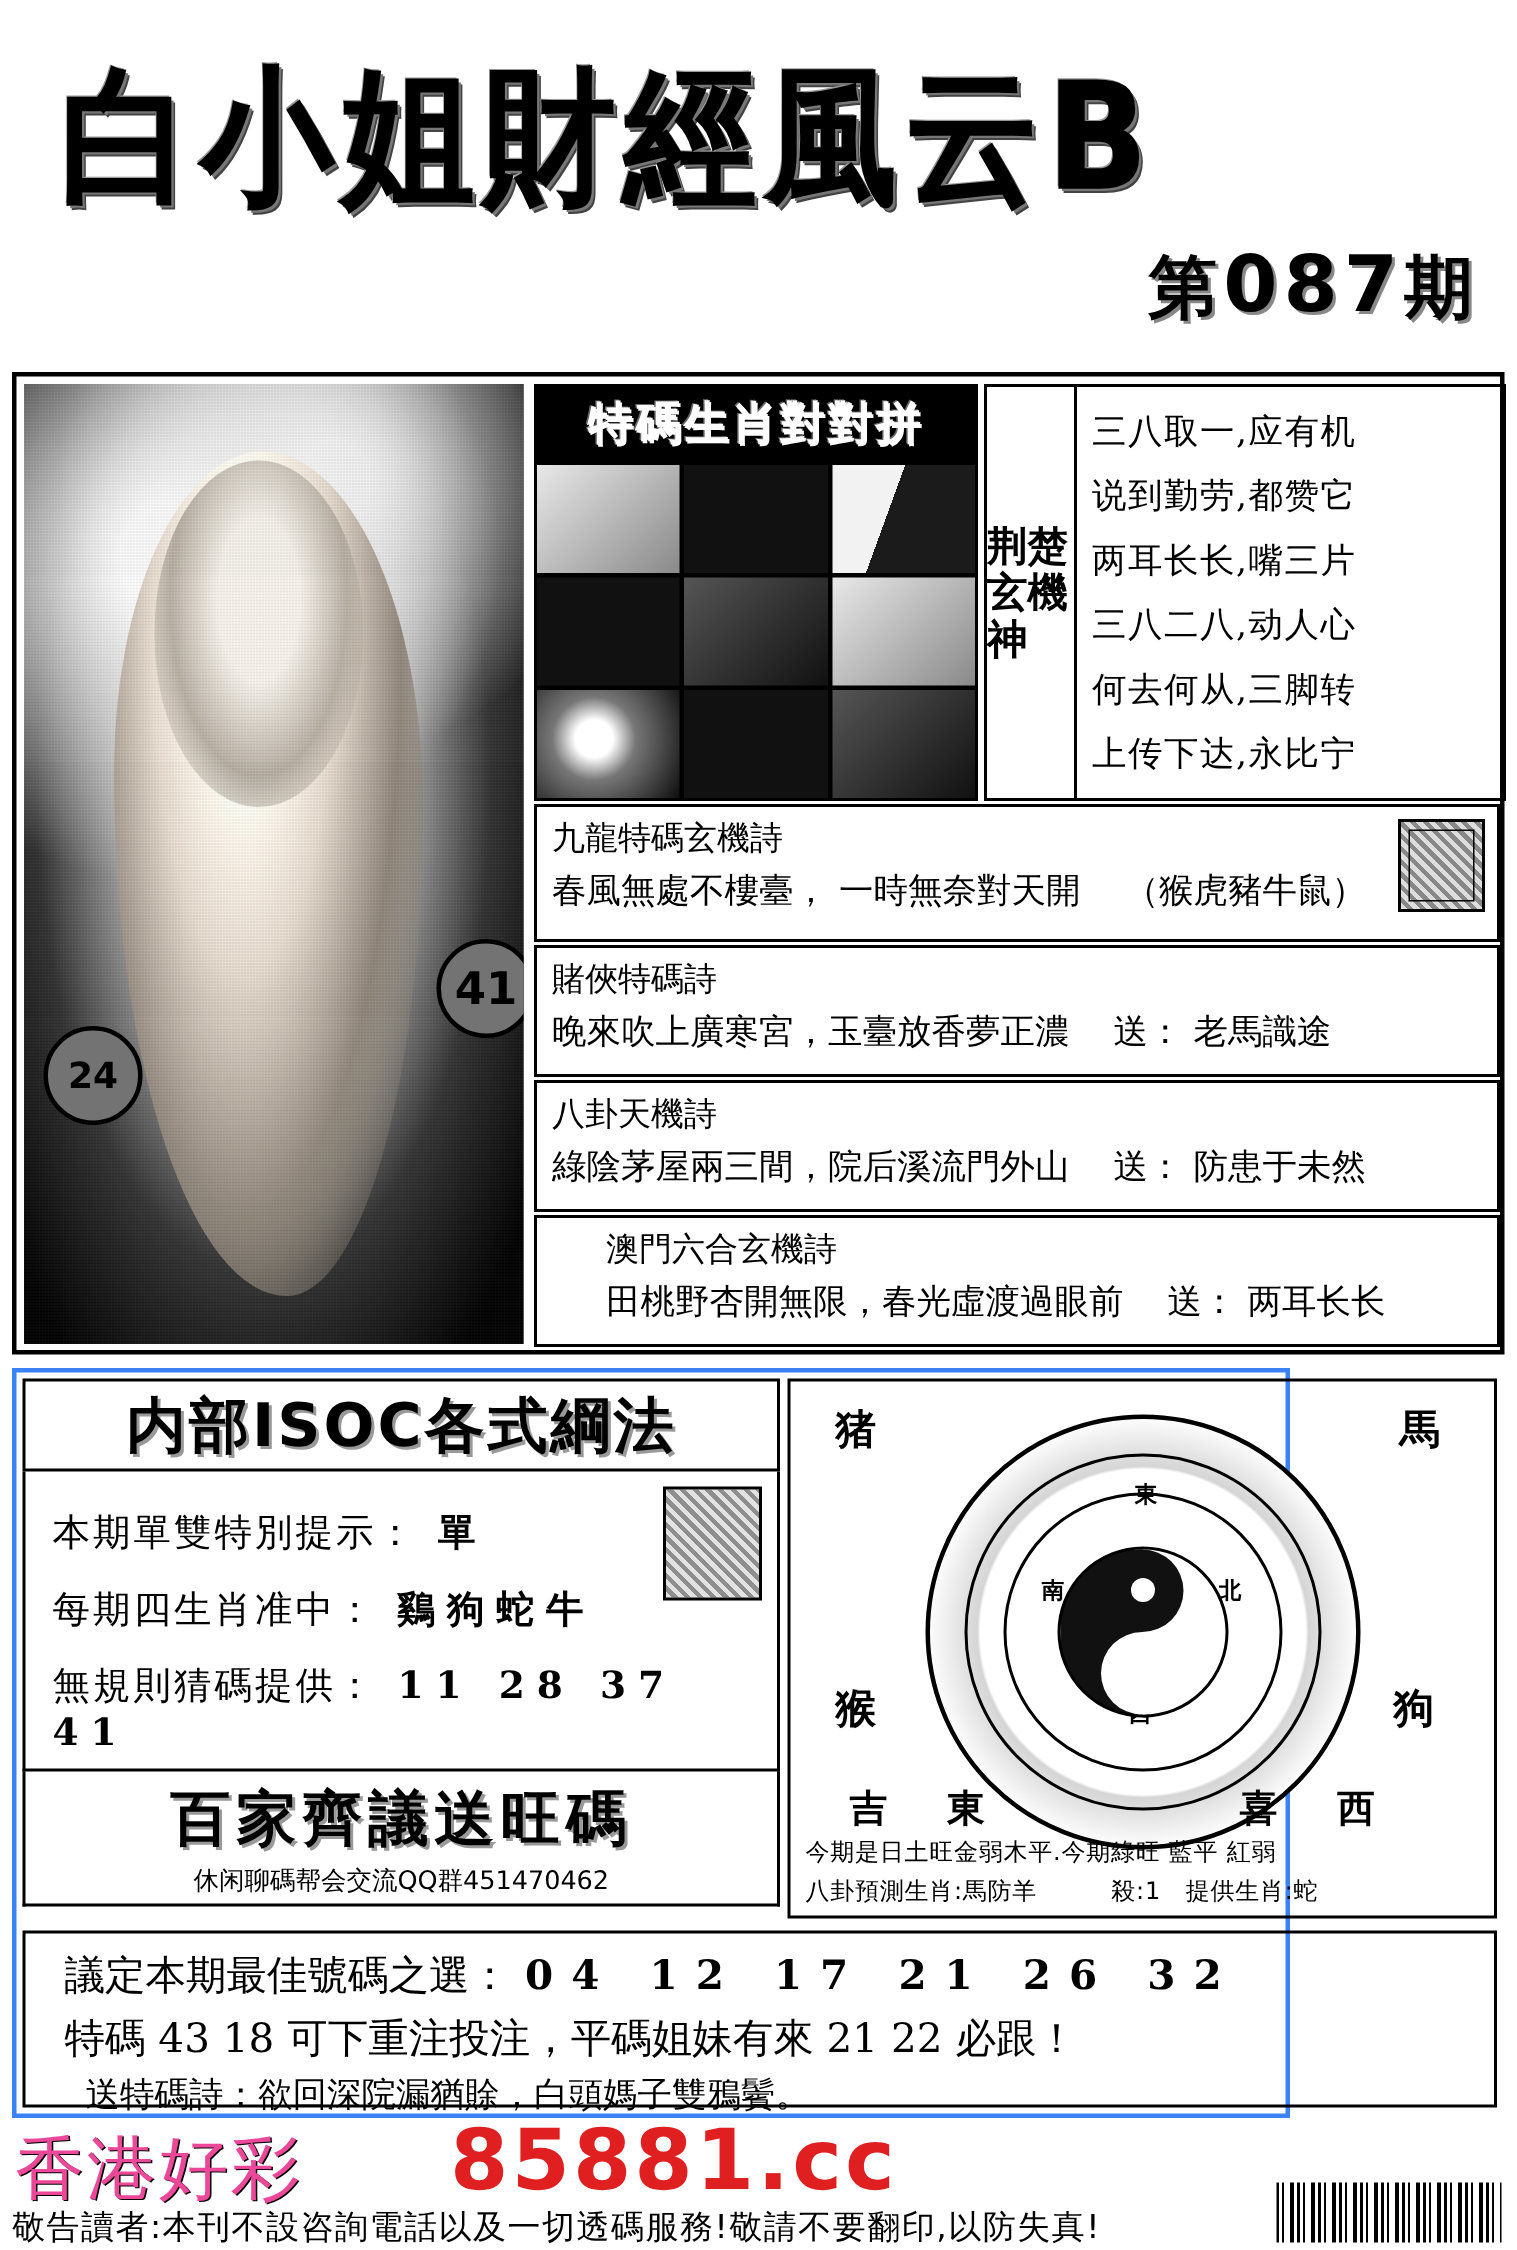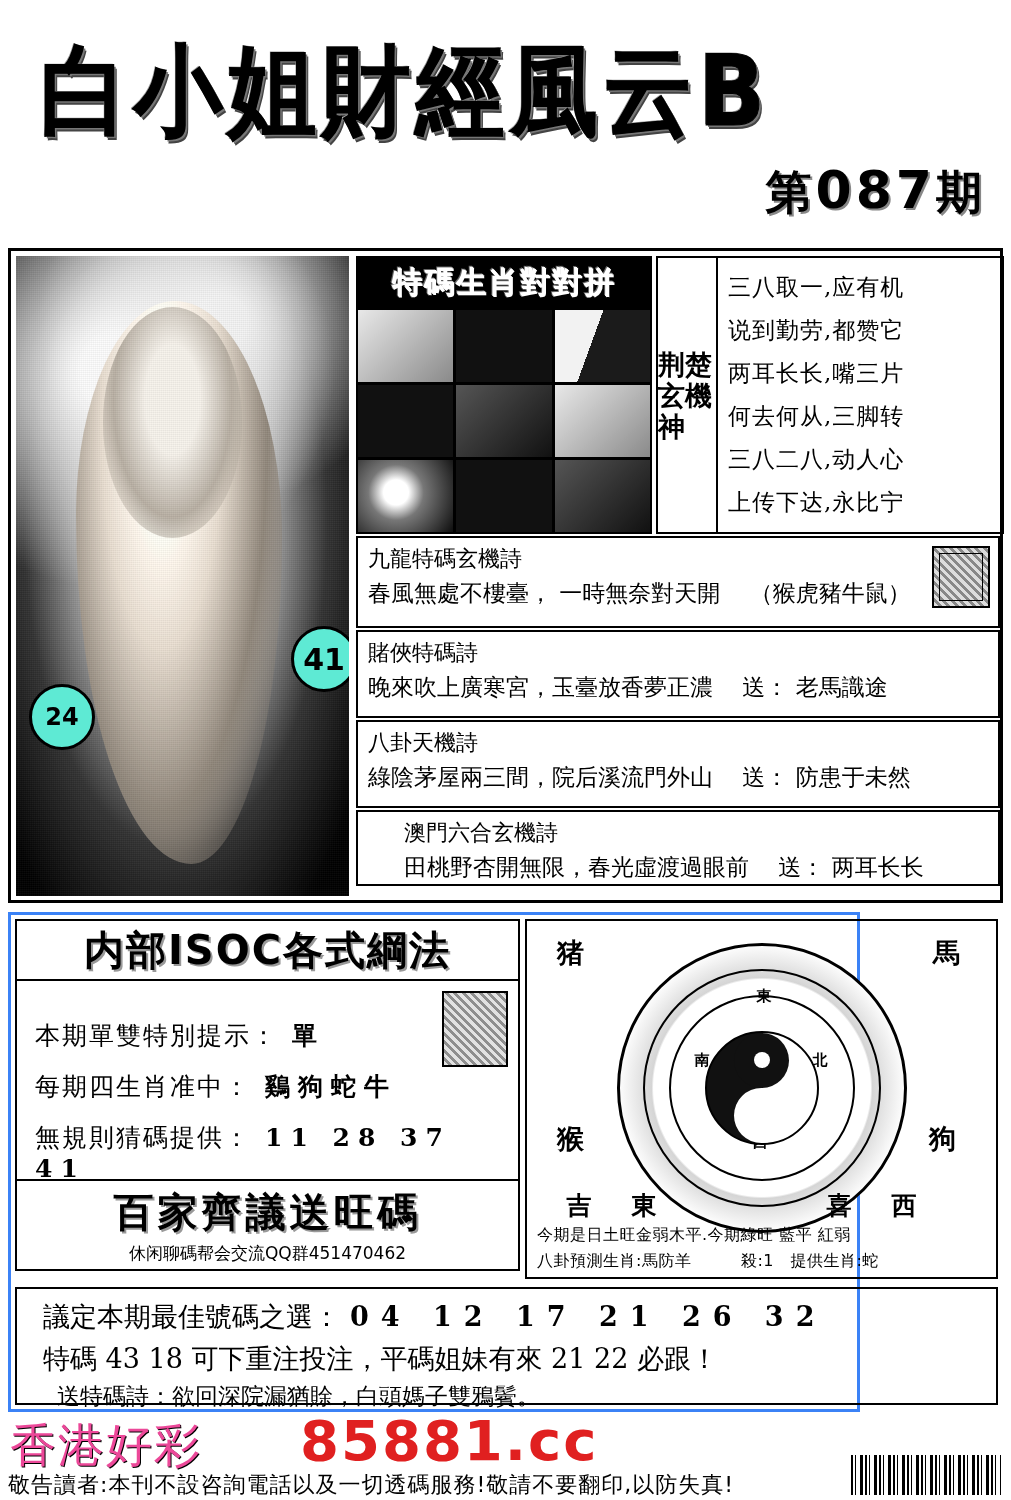--- a/index.html
+++ b/index.html
@@ -37,21 +37,21 @@
   .photo .figure{position:absolute;left:18%;top:7%;width:62%;height:88%;
     background:radial-gradient(ellipse at 42% 22%, #f3eee7 0 16%, #d8cfc4 36%, #8e867c 62%, rgba(20,18,16,0) 86%);
     border-radius:48% 52% 44% 56%/38% 42% 58% 62%;
     filter:contrast(1.2);}
   .photo .hair{position:absolute;left:26%;top:8%;width:42%;height:36%;
     background:radial-gradient(ellipse at 50% 40%, #f7f3ec 0 28%, #b9b0a4 60%, rgba(0,0,0,0) 85%);
     border-radius:50%;}
   .photo .grain{position:absolute;inset:0;opacity:.5;
     background-image:repeating-linear-gradient(0deg, rgba(255,255,255,.05) 0 1px, rgba(0,0,0,.07) 1px 2px),
       repeating-linear-gradient(90deg, rgba(255,255,255,.04) 0 1px, rgba(0,0,0,.05) 1px 2px);}
-  .ball{position:absolute;border-radius:50%;background:#5eead4;border:3px solid #000;
+  .ball{position:absolute;border-radius:50%;background:#737373;border:3px solid #000;
     display:flex;align-items:center;justify-content:center;font-weight:bold;}
   .ball.b24{left:13px;top:428px;width:60px;height:60px;font-size:24px;}
   .ball.b41{left:275px;top:370px;width:60px;height:60px;font-size:30px;}
 
   .rightcol{position:absolute;left:345px;top:5px;width:644px;height:640px;}
 
   .banner{position:absolute;left:0;top:0;width:292px;height:48px;border:2px solid #000;
     background:#000;color:#fff;display:flex;align-items:center;justify-content:center;
     font-size:30px;font-weight:bold;letter-spacing:2px;
     text-shadow:1px 1px 0 #fff,-1px -1px 0 #666;}
@@ -70,34 +70,34 @@
   .poem-lines{flex:1;padding:8px 10px;display:flex;flex-direction:column;justify-content:space-around;}
   .poem-lines div{font-size:23px;font-family:"DejaVu Serif","Liberation Serif",serif;letter-spacing:1px;}
 
   .rowbox{position:absolute;left:0;width:644px;border:2px solid #000;box-sizing:border-box;padding:6px 10px;}
   .rowbox .t1{font-size:22px;margin-bottom:4px;font-family:"DejaVu Serif","Liberation Serif",serif;}
   .rowbox .t2{font-size:23px;font-family:"DejaVu Serif","Liberation Serif",serif;}
   .rowbox .t2 .send{margin-left:22px;}
   .r1{top:280px;height:92px;}
   .r2{top:374px;height:88px;}
   .r3{top:464px;height:88px;}
-  .r4{top:554px;height:76px;padding-left:46px;}
+  .r4{top:554px;height:88px;padding-left:46px;}
   .seal{position:absolute;right:8px;top:8px;width:54px;height:58px;border:2px solid #000;
     background:repeating-linear-gradient(45deg,#ddd 0 3px,#888 3px 6px);}
   .seal-inner{position:absolute;inset:5px;border:1px solid #000;font-size:10px;line-height:11px;overflow:hidden;
     text-align:center;padding-top:2px;}
 
   
   .bottom{position:absolute;left:8px;top:912px;width:852px;height:500px;border:3px solid #3b82f6;box-sizing:border-box;}
   .bleft{position:absolute;left:4px;top:4px;width:505px;height:484px;}
   .bright{position:absolute;left:514px;top:4px;width:473px;height:360px;border:2px solid #000;box-sizing:border-box;}
 
   .isoc-title{border:2px solid #000;height:58px;display:flex;align-items:center;justify-content:center;
     font-size:40px;font-weight:bold;letter-spacing:2px;text-shadow:2px 2px 0 #999;}
-  .isoc-body{border:2px solid #000;border-top:none;height:200px;position:relative;padding:24px 14px;box-sizing:border-box;}
+  .isoc-body{border:2px solid #000;border-top:none;height:200px;position:relative;padding:10px 14px;box-sizing:border-box;}
   .isoc-line{font-size:25px;margin:14px 0 18px 4px;font-family:"DejaVu Serif","Liberation Serif",serif;letter-spacing:2px;}
   .isoc-line .val{font-weight:bold;margin-left:14px;letter-spacing:8px;}
   .isoc-seal{position:absolute;right:10px;top:10px;width:62px;height:72px;border:2px solid #000;
     background:repeating-linear-gradient(45deg,#e2e2e2 0 3px,#8e8e8e 3px 6px);}
   .baijia{border:2px solid #000;border-top:none;height:88px;display:flex;flex-direction:column;
     align-items:center;justify-content:center;}
   .baijia .big{font-size:40px;font-weight:bold;letter-spacing:4px;text-shadow:2px 2px 0 #999;}
   .baijia .small{font-size:17px;margin-top:2px;}
 
   .wheelbox{position:relative;width:100%;height:100%;}
@@ -175,22 +175,22 @@
         <div class="cell dark"></div>
         <div class="cell mid"></div>
       </div>
 
       <div class="poembox">
         <div class="poem-side">荆楚玄機神</div>
         <div class="poem-lines">
           <div>三八取一,应有机</div>
           <div>说到勤劳,都赞它</div>
           <div>两耳长长,嘴三片</div>
+          <div>三八二八,动人心</div>
           <div>何去何从,三脚转</div>
-          <div>三八二八,动人心</div>
           <div>上传下达,永比宁</div>
         </div>
       </div>
 
       <div class="rowbox r1">
         <div class="t1">九龍特碼玄機詩</div>
         <div class="t2">
           <span>春風無處不樓臺， 一時無奈對天開</span>
           <span class="send">（猴虎豬牛鼠）</span>
         </div>

